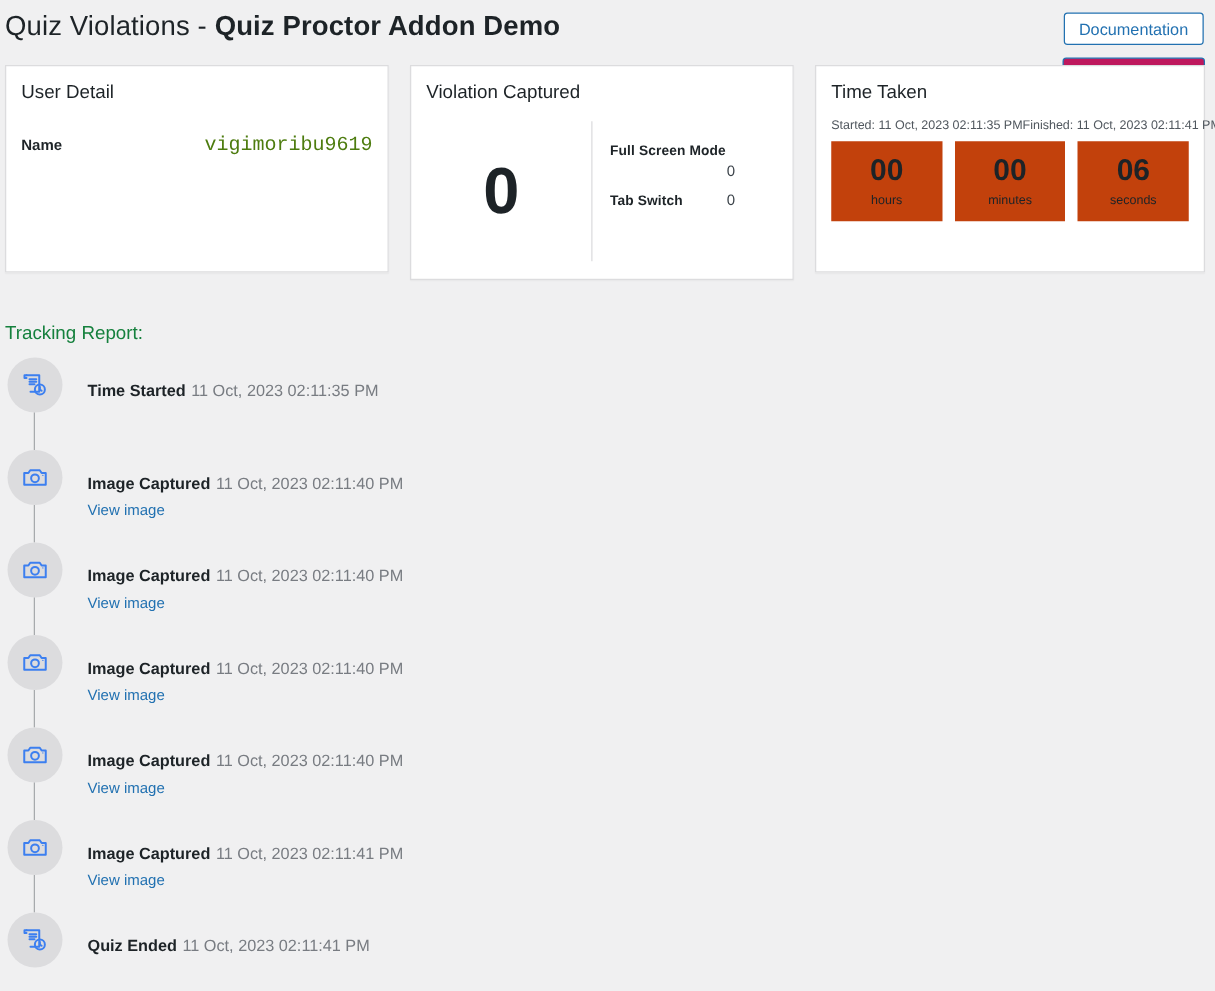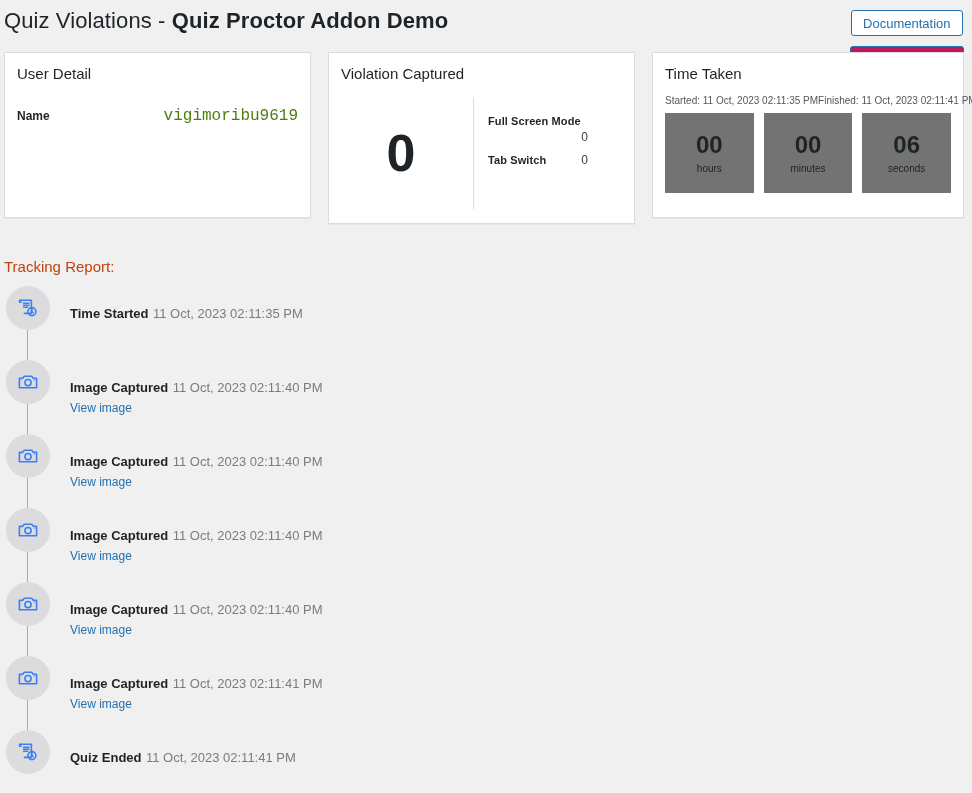--- a/index.html
+++ b/index.html
@@ -107,31 +107,31 @@
   .time-stamps {
     position: absolute; left: 12px; top: 42px; right: 12px;
     display: flex; justify-content: space-between;
     font-size: 10px; color: #50575e; white-space: nowrap;
   }
   .time-boxes {
     position: absolute; left: 12px; top: 60px; right: 12px;
     display: flex; gap: 10px;
   }
   .time-box {
-    flex: 1; background: #737373; height: 80px;
+    flex: 1; background: #c2410c; height: 64px;
     display: flex; flex-direction: column;
     align-items: center; justify-content: center; gap: 7px;
   }
   .time-num { font-size: 24px; font-weight: 700; color: #1d2327; line-height: 1; }
   .time-unit { font-size: 10px; font-weight: 400; color: #1d2327; line-height: 1; }
 
   
   .tracking-heading {
     position: absolute; left: 4px; top: 258px;
-    font-size: 15px; font-weight: 400; color: #c2410c;
+    font-size: 15px; font-weight: 400; color: #15803d;
   }
   .timeline { position: absolute; left: 0; top: 286px; width: 972px; }
   .tl-item { position: relative; min-height: 74px; padding-left: 70px; }
   .tl-marker {
     position: absolute; left: 6px; top: 0;
     width: 44px; height: 44px; border-radius: 50%;
     background: #dcdcde;
     display: flex; align-items: center; justify-content: center;
   }
   .tl-line {

